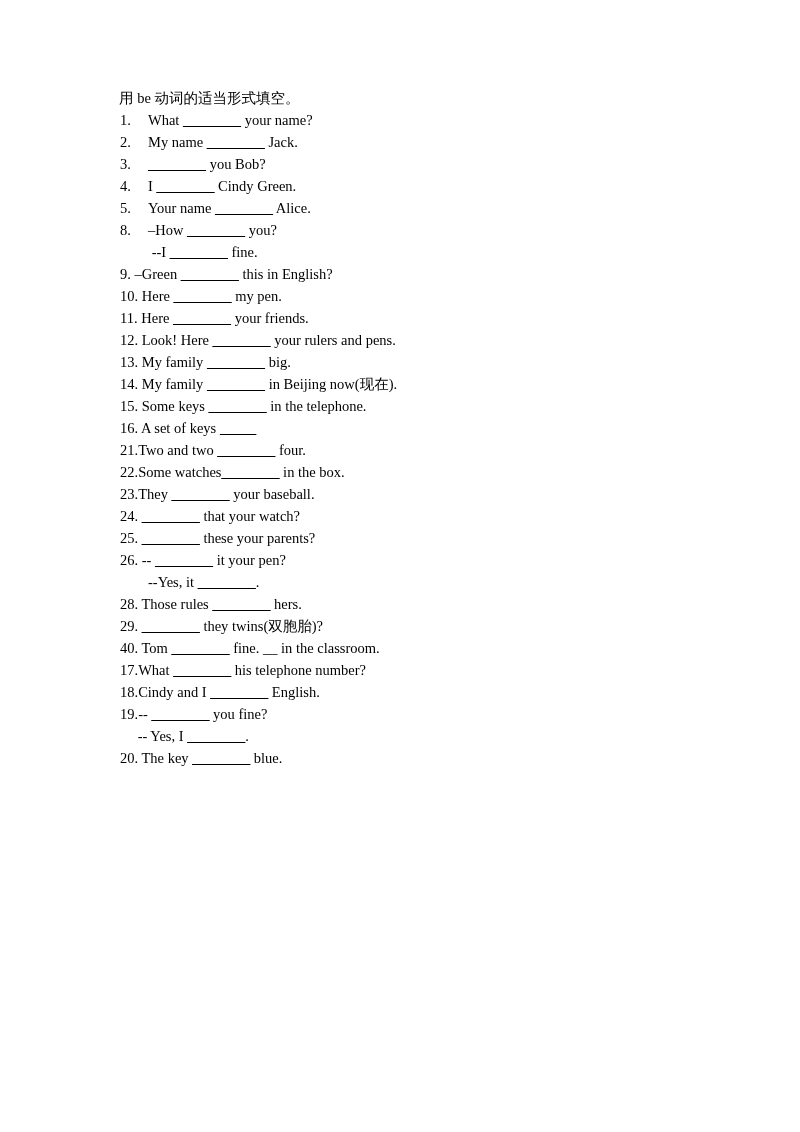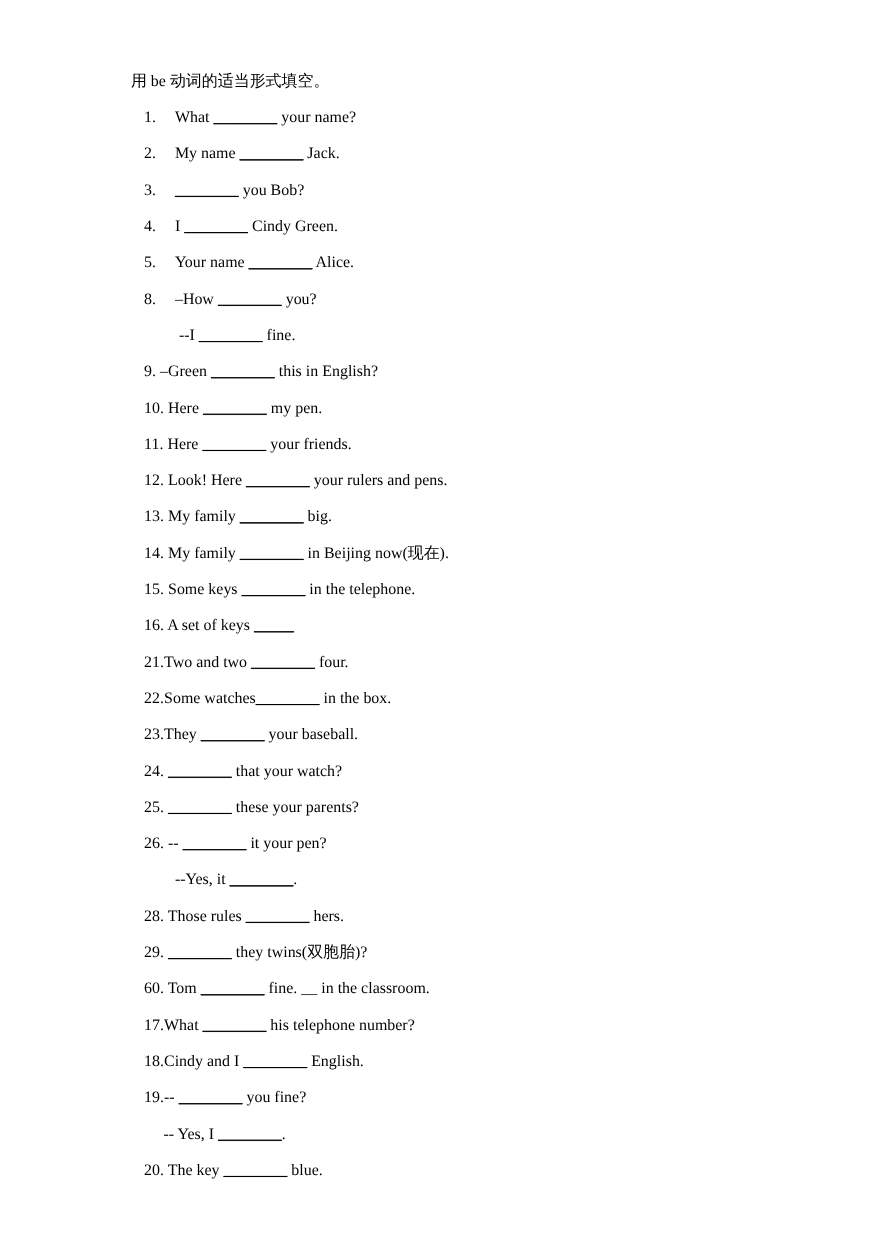--- a/index.html
+++ b/index.html
@@ -14,37 +14,37 @@
     font-family: "Liberation Serif", "DejaVu Serif", serif;
     color: #000000;
     -webkit-font-smoothing: antialiased;
   }
   .page {
     position: relative;
     width: 800px;
     height: 1132px;
     background: #ffffff;
     box-sizing: border-box;
-    padding: 64px 0 0 0;
+    padding: 88px 0 0 0;
     overflow: hidden;
   }
   .doc-body {
     margin-left: 119px;
     width: 600px;
   }
   .heading {
     font-size: 14.5px;
     line-height: 21px;
     margin: 0 0 1px 0;
     white-space: pre;
   }
   .line {
     font-size: 14.5px;
     line-height: 21px;
-    margin: 12px;
+    margin: 1px;
     white-space: pre;
   }
   
   .line.tabbed .num {
     display: inline-block;
     width: 28px;
   }
   
   .line.cont {
     padding-left: 28px;
@@ -81,21 +81,21 @@
         <p class="line"><span class="num">16.</span><span> A set of keys </span><span class="blank">_____</span><span></span></p>
         <p class="line"><span class="num">21.</span><span>Two and two </span><span class="blank">________</span><span> four.</span></p>
         <p class="line"><span class="num">22.</span><span>Some watches</span><span class="blank">________</span><span> in the box.</span></p>
         <p class="line"><span class="num">23.</span><span>They </span><span class="blank">________</span><span> your baseball.</span></p>
         <p class="line"><span class="num">24.</span><span> </span><span class="blank">________</span><span> that your watch?</span></p>
         <p class="line"><span class="num">25.</span><span> </span><span class="blank">________</span><span> these your parents?</span></p>
         <p class="line"><span class="num">26.</span><span> -- </span><span class="blank">________</span><span> it your pen?</span></p>
         <p class="line cont"><span>--Yes, it </span><span class="blank">________</span><span>.</span></p>
         <p class="line"><span class="num">28.</span><span> Those rules </span><span class="blank">________</span><span> hers.</span></p>
         <p class="line"><span class="num">29.</span><span> </span><span class="blank">________</span><span> they twins(双胞胎)?</span></p>
-        <p class="line"><span class="num">60.</span><span> Tom </span><span class="blank">________</span><span> fine. __ in the classroom.</span></p>
+        <p class="line"><span class="num">40.</span><span> Tom </span><span class="blank">________</span><span> fine. __ in the classroom.</span></p>
         <p class="line"><span class="num">17.</span><span>What </span><span class="blank">________</span><span> his telephone number?</span></p>
         <p class="line"><span class="num">18.</span><span>Cindy and I </span><span class="blank">________</span><span> English.</span></p>
         <p class="line"><span class="num">19.</span><span>-- </span><span class="blank">________</span><span> you fine?</span></p>
         <p class="line cont2"><span> -- Yes, I </span><span class="blank">________</span><span>.</span></p>
         <p class="line"><span class="num">20.</span><span> The key </span><span class="blank">________</span><span> blue.</span></p>
       </div>
   </div>
 </div>
 
 </body></html>

